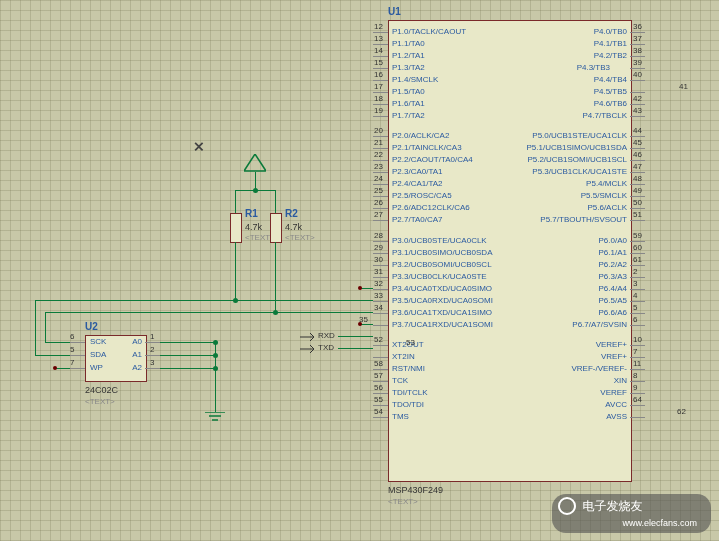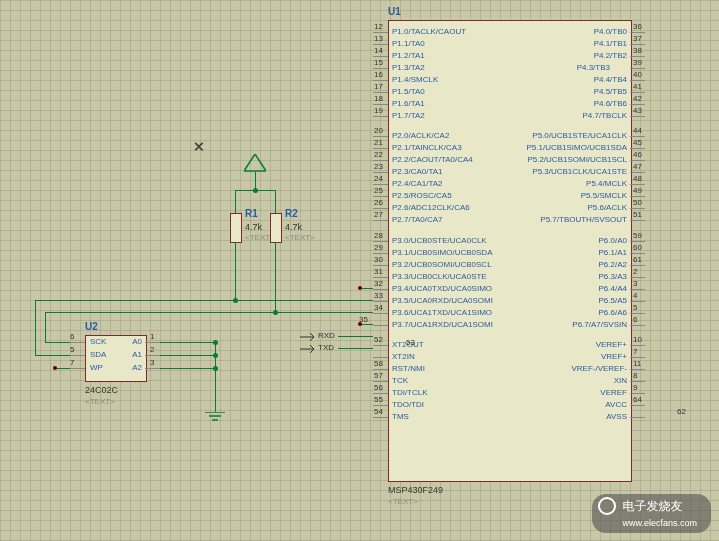--- a/index.html
+++ b/index.html
@@ -230,21 +230,21 @@
       <div class="pin-stub" style="left: 630px; top: 56px; width: 15px;"></div>
       <div class="pin-num" style="left: 633px; top: 46px;">38</div>
       <div class="pin-label-r" style="right: 92px; top: 51px;">P4.2/TB2</div>
       <div class="pin-stub" style="left: 630px; top: 68px; width: 15px;"></div>
       <div class="pin-num" style="left: 633px; top: 58px;">39</div>
       <div class="pin-label-r" style="right: 109px; top: 63px;">P4.3/TB3</div>
       <div class="pin-stub" style="left: 630px; top: 80px; width: 15px;"></div>
       <div class="pin-num" style="left: 633px; top: 70px;">40</div>
       <div class="pin-label-r" style="right: 92px; top: 75px;">P4.4/TB4</div>
       <div class="pin-stub" style="left: 630px; top: 92px; width: 15px;"></div>
-      <div class="pin-num" style="left: 633px; top: 82px;">41</div>
+      <div class="pin-num" style="left: 633px; top: 82px; padding-left: 46px;">41</div>
       <div class="pin-label-r" style="right: 92px; top: 87px;">P4.5/TB5</div>
       <div class="pin-stub" style="left: 630px; top: 104px; width: 15px;"></div>
       <div class="pin-num" style="left: 633px; top: 94px;">42</div>
       <div class="pin-label-r" style="right: 92px; top: 99px;">P4.6/TB6</div>
       <div class="pin-stub" style="left: 630px; top: 116px; width: 15px;"></div>
       <div class="pin-num" style="left: 633px; top: 106px;">43</div>
       <div class="pin-label-r" style="right: 92px; top: 111px;">P4.7/TBCLK</div>
       <div class="pin-stub" style="left: 630px; top: 136.4px; width: 15px;"></div>
       <div class="pin-num" style="left: 633px; top: 126.4px;">44</div>
       <div class="pin-label-r" style="right: 92px; top: 131.4px;">P5.0/UCB1STE/UCA1CLK</div>
@@ -415,16 +415,16 @@
 
   <svg style="position:absolute;left:300px;top:344px;width:16px;height:10px;">
     <polyline points="0,5 14,5" stroke="#333" stroke-width="1"></polyline>
     <polyline points="10,1 14,5 10,9" fill="none" stroke="#333" stroke-width="1"></polyline>
   </svg>
   <div class="netlabel" style="left:318px;top:343px;">TXD</div>
   <div class="wire h" style="left:338px;top:348px;width:35px;"></div>
 
   <div class="watermark">
     <span>电子发烧友</span><br>
-    <span style="font-size:9px;">www.elecfans.com</span>
+    <span style="font-size:9px;margin-left:40px;">www.elecfans.com</span>
   </div>
 
 </div>
 
 </body></html>

